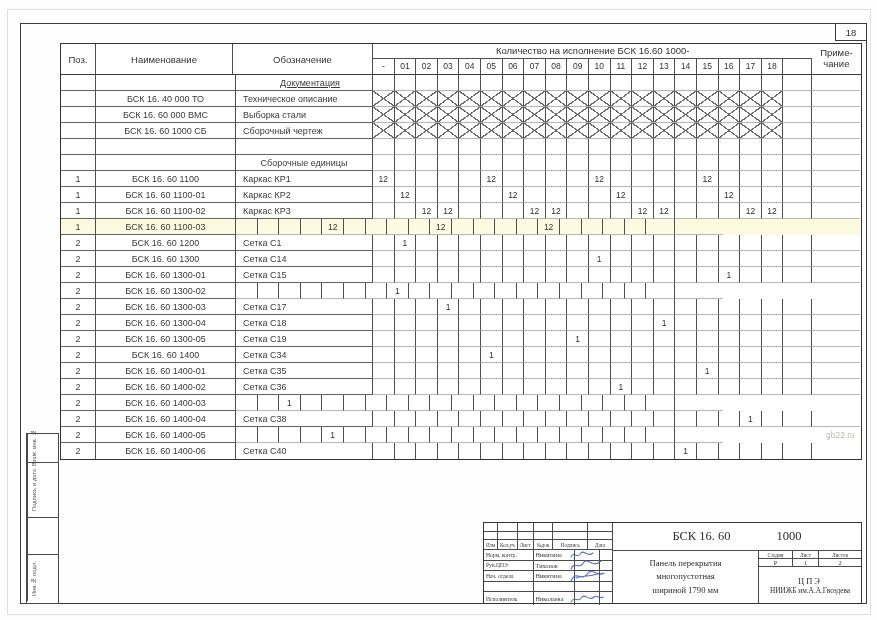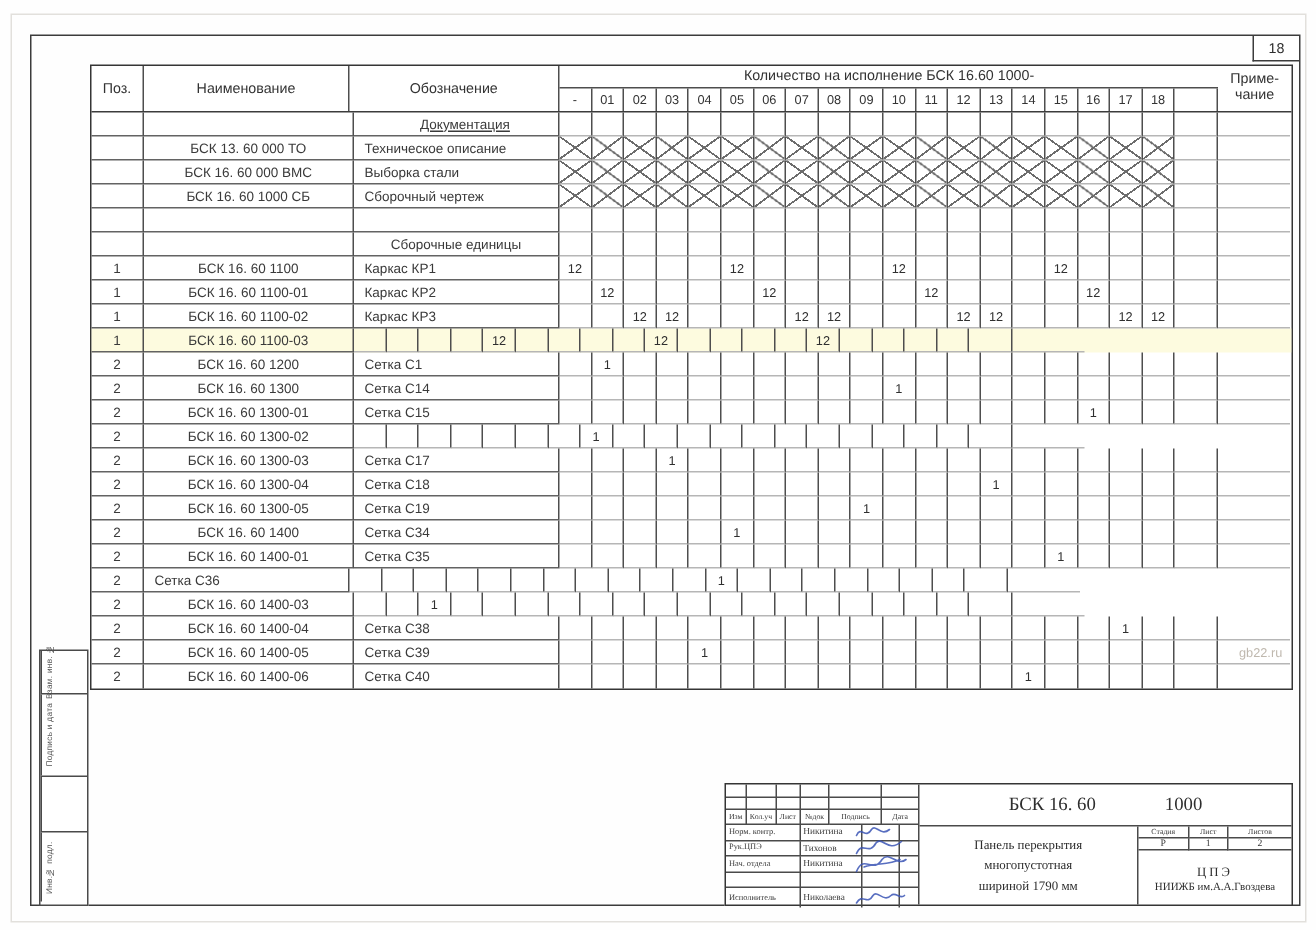--- a/index.html
+++ b/index.html
@@ -107,21 +107,21 @@
         <div class="c qnum bg" style="width: 21.6px;"></div>
         <div class="c qnum bg" style="width: 21.6px;"></div>
         <div class="c qnum bg" style="width: 21.6px;"></div>
         <div class="c qnum bg" style="width: 21.6px;"></div>
         <div class="c qnum bg" style="width: 21.6px;"></div>
         <div class="c bg" style="width: 29px;"></div>
         <div class="c bg" style="width: 48px; border-right: none;"></div>
       </div>
       <div class="row">
         <div class="c bd" style="width: 35px;"></div>
-        <div class="c bd" style="width: 140px;">БСК 13. 60   000  ТО</div>
+        <div class="c bd" style="width: 140px;">БСК 16. 40   000  ТО</div>
         <div class="c bd lft" style="width: 137px;">
           <span>Техническое описание</span>
         </div>
         <div class="c qnum bg xcell" style="width: 21.6px;"></div>
         <div class="c qnum bg xcell" style="width: 21.6px;"></div>
         <div class="c qnum bg xcell" style="width: 21.6px;"></div>
         <div class="c qnum bg xcell" style="width: 21.6px;"></div>
         <div class="c qnum bg xcell" style="width: 21.6px;"></div>
         <div class="c qnum bg xcell" style="width: 21.6px;"></div>
         <div class="c qnum bg xcell" style="width: 21.6px;"></div>
@@ -603,20 +603,21 @@
         <div class="c qnum bg" style="width: 21.6px;"></div>
         <div class="c qnum bg" style="width: 21.6px;">1</div>
         <div class="c qnum bg" style="width: 21.6px;"></div>
         <div class="c qnum bg" style="width: 21.6px;"></div>
         <div class="c qnum bg" style="width: 21.6px;"></div>
         <div class="c bg" style="width: 29px;"></div>
         <div class="c bg" style="width: 48px; border-right: none;"></div>
       </div>
       <div class="row">
         <div class="c bd" style="width: 35px;">2</div>
+        <div class="c bd" style="width: 140px;">БСК 16. 60   1400-02</div>
         <div class="c bd lft" style="width: 137px;">
           <span>Сетка С36</span>
         </div>
         <div class="c qnum bg" style="width: 21.6px;"></div>
         <div class="c qnum bg" style="width: 21.6px;"></div>
         <div class="c qnum bg" style="width: 21.6px;"></div>
         <div class="c qnum bg" style="width: 21.6px;"></div>
         <div class="c qnum bg" style="width: 21.6px;"></div>
         <div class="c qnum bg" style="width: 21.6px;"></div>
         <div class="c qnum bg" style="width: 21.6px;"></div>
@@ -684,23 +685,20 @@
         <div class="c qnum bg" style="width: 21.6px;"></div>
         <div class="c qnum bg" style="width: 21.6px;"></div>
         <div class="c qnum bg" style="width: 21.6px;">1</div>
         <div class="c qnum bg" style="width: 21.6px;"></div>
         <div class="c bg" style="width: 29px;"></div>
         <div class="c bg" style="width: 48px; border-right: none;"></div>
       </div>
       <div class="row">
         <div class="c bd" style="width: 35px;">2</div>
         <div class="c bd" style="width: 140px;">БСК 16. 60   1400-05</div>
-        <div class="c bd lft" style="width: 137px;">
-          <span>Сетка С39</span>
-        </div>
         <div class="c qnum bg" style="width: 21.6px;"></div>
         <div class="c qnum bg" style="width: 21.6px;"></div>
         <div class="c qnum bg" style="width: 21.6px;"></div>
         <div class="c qnum bg" style="width: 21.6px;"></div>
         <div class="c qnum bg" style="width: 21.6px;">1</div>
         <div class="c qnum bg" style="width: 21.6px;"></div>
         <div class="c qnum bg" style="width: 21.6px;"></div>
         <div class="c qnum bg" style="width: 21.6px;"></div>
         <div class="c qnum bg" style="width: 21.6px;"></div>
         <div class="c qnum bg" style="width: 21.6px;"></div>

